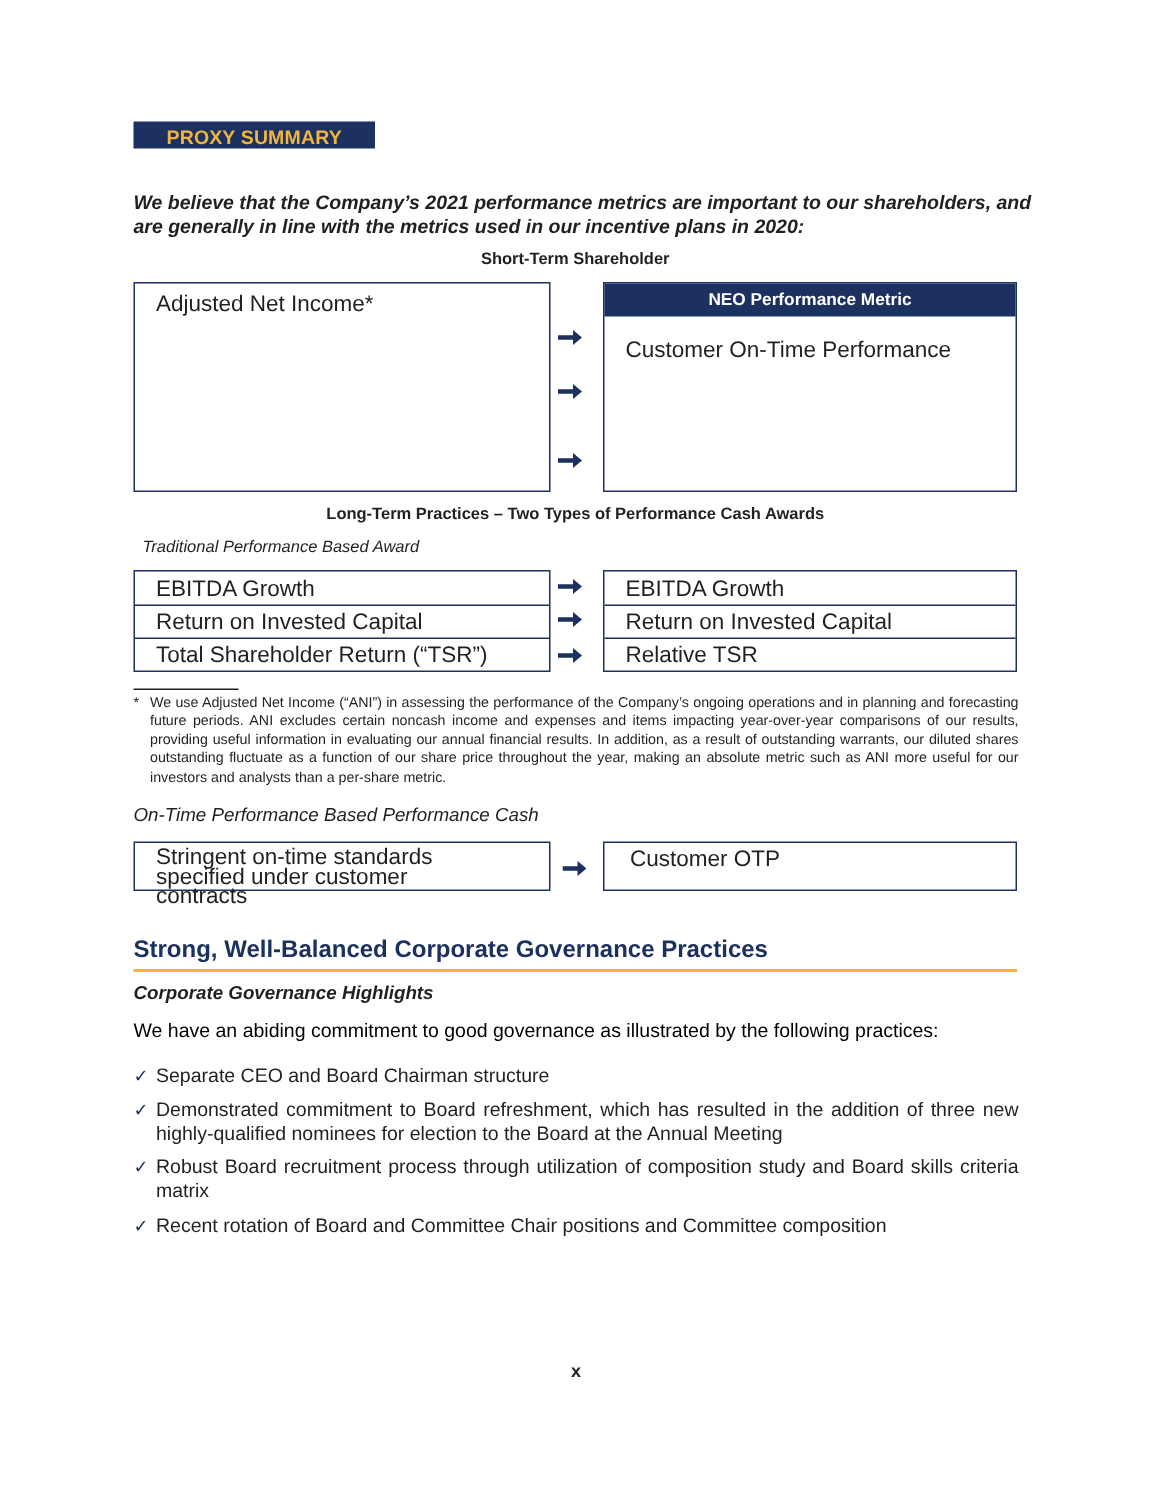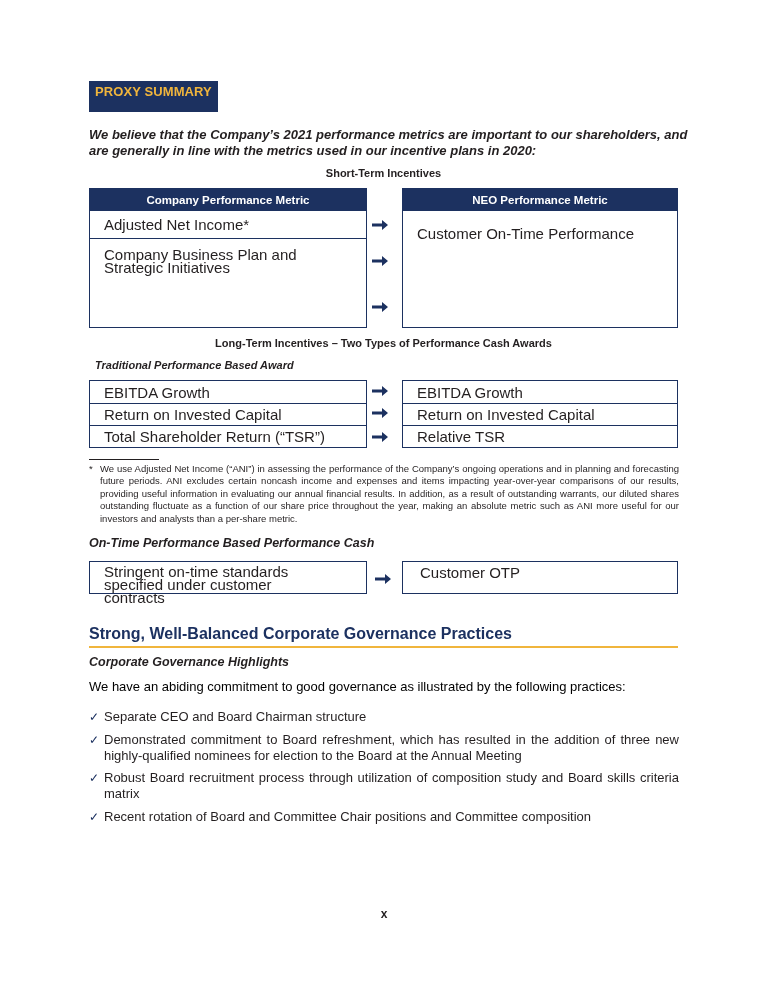--- a/index.html
+++ b/index.html
@@ -1,20 +1,20 @@
 <!DOCTYPE html>
 <html><head>
 <meta charset="utf-8">
 <style>
   html, body { margin: 0; padding: 0; background: #ffffff; }
   body { width: 768px; height: 1000px; position: relative; font-family: "Liberation Sans", sans-serif; color: #231f20; }
-  .badge { position: absolute; left: 89px; top: 81px; height: 31px; padding: 0 6px; background: #1c3160; color: #f0b53c; font-weight: bold; font-size: 13px; line-height: 21px; letter-spacing: 0.1px; }
+  .badge { position: absolute; left: 89px; top: 81px; height: 18px; padding: 0 22px; background: #1c3160; color: #f0b53c; font-weight: bold; font-size: 13px; line-height: 21px; letter-spacing: 0.1px; }
   .intro { position: absolute; left: 89px; top: 127px; width: 600px; font-weight: bold; font-style: italic; font-size: 13px; line-height: 16px; color: #231f20; }
   .center-title { position: absolute; left: 89px; width: 589px; text-align: center; font-weight: bold; font-size: 11px; color: #231f20; }
-  .subhead-it { position: absolute; left: 95px; font-style: italic; font-size: 11px; color: #231f20; font-weight: bold; }
+  .subhead-it { position: absolute; left: 95px; font-style: italic; font-size: 11px; color: #231f20; }
   .tbl { position: absolute; border: 1px solid #1c3160; box-sizing: border-box; }
   .tbl .hdr { background: #1c3160; color: #ffffff; font-weight: bold; font-size: 11.5px; text-align: center; height: 22px; line-height: 22px; }
   .tbl .cell { border-top: 1px solid #1c3160; box-sizing: border-box; font-size: 15px; line-height: 13px; padding-left: 14px; display: flex; align-items: center; color: #231f20; }
   .tbl .cell:first-child { border-top: none; }
   .tbl .hdr + .cell { border-top: none; }
   .arrow { position: absolute; left: 372px; width: 16px; height: 10px; }
   .footnote-rule { position: absolute; left: 89px; top: 459px; width: 70px; border-top: 1px solid #231f20; }
   .footnote { position: absolute; left: 89px; top: 463px; width: 590px; font-size: 9.5px; line-height: 12.4px; text-align: justify; color: #231f20; padding-left: 11px; box-sizing: border-box; }
   .footnote .star { position: absolute; left: 0; top: 0; }
   .sec-title { position: absolute; left: 89px; top: 625px; font-weight: bold; font-size: 16px; color: #1c3160; }
@@ -26,44 +26,42 @@
   .checklist li .chk { position: absolute; left: 0; top: 0; color: #1c3160; font-size: 12px; }
   .page-num { position: absolute; left: 0; width: 768px; top: 907px; text-align: center; font-weight: bold; font-size: 12px; color: #231f20; }
 </style>
 </head>
 <body>
 
 <div class="badge">PROXY SUMMARY</div>
 
 <div class="intro">We believe that the Company’s 2021 performance metrics are important to our shareholders, and are generally in line with the metrics used in our incentive plans in 2020:</div>
 
-<div class="center-title" style="top:167px;">Short-Term Incentives</div>
+<div class="center-title" style="top:167px;">Short-Term Shareholder</div>
 
 <div class="tbl" style="left:89px; top:188px; width:278px; height:140px;">
-  <div class="hdr">Company Performance Metric</div>
   <div class="cell" style="height:27px;">Adjusted Net Income*</div>
-  <div class="cell" style="height:44px; padding-right:40px;">Company Business Plan and Strategic Initiatives</div>
 </div>
 
 <div class="tbl" style="left:402px; top:188px; width:276px; height:140px;">
   <div class="hdr">NEO Performance Metric</div>
   <div class="cell" style="height:45px;">Customer On-Time Performance</div>
 </div>
 
 <svg class="arrow" style="top:220px;" viewBox="0 0 16 10">
     <path d="M0 3.5 H10 V0 L16 5 L10 10 V6.5 H0 Z" fill="#1c3160"></path>
   </svg>
 <svg class="arrow" style="top:256px;" viewBox="0 0 16 10">
     <path d="M0 3.5 H10 V0 L16 5 L10 10 V6.5 H0 Z" fill="#1c3160"></path>
   </svg>
 <svg class="arrow" style="top:302px;" viewBox="0 0 16 10">
     <path d="M0 3.5 H10 V0 L16 5 L10 10 V6.5 H0 Z" fill="#1c3160"></path>
   </svg>
 
-<div class="center-title" style="top:337px;">Long-Term Incentives – Two Types of Performance Cash Awards</div>
+<div class="center-title" style="top:337px;">Long-Term Practices – Two Types of Performance Cash Awards</div>
 
 <div class="subhead-it" style="top:359px;">Traditional Performance Based Award</div>
 
 <div class="tbl" style="left:89px; top:380px; width:278px; height:68px;">
   <div class="cell" style="height:22px;">EBITDA Growth</div>
   <div class="cell" style="height:22px;">Return on Invested Capital</div>
   <div class="cell" style="height:22px;">Total Shareholder Return (“TSR”)</div>
 </div>
 
 <div class="tbl" style="left:402px; top:380px; width:276px; height:68px;">

